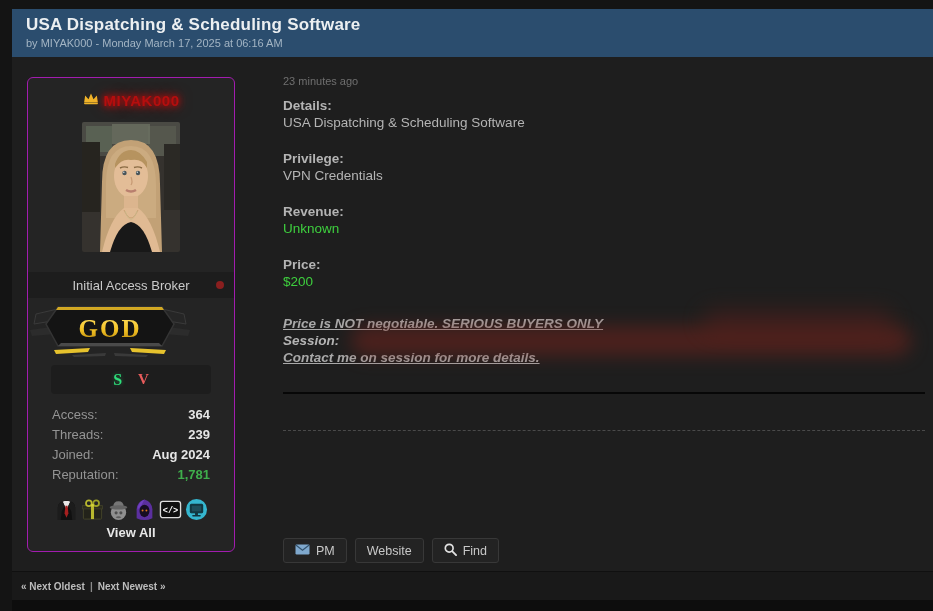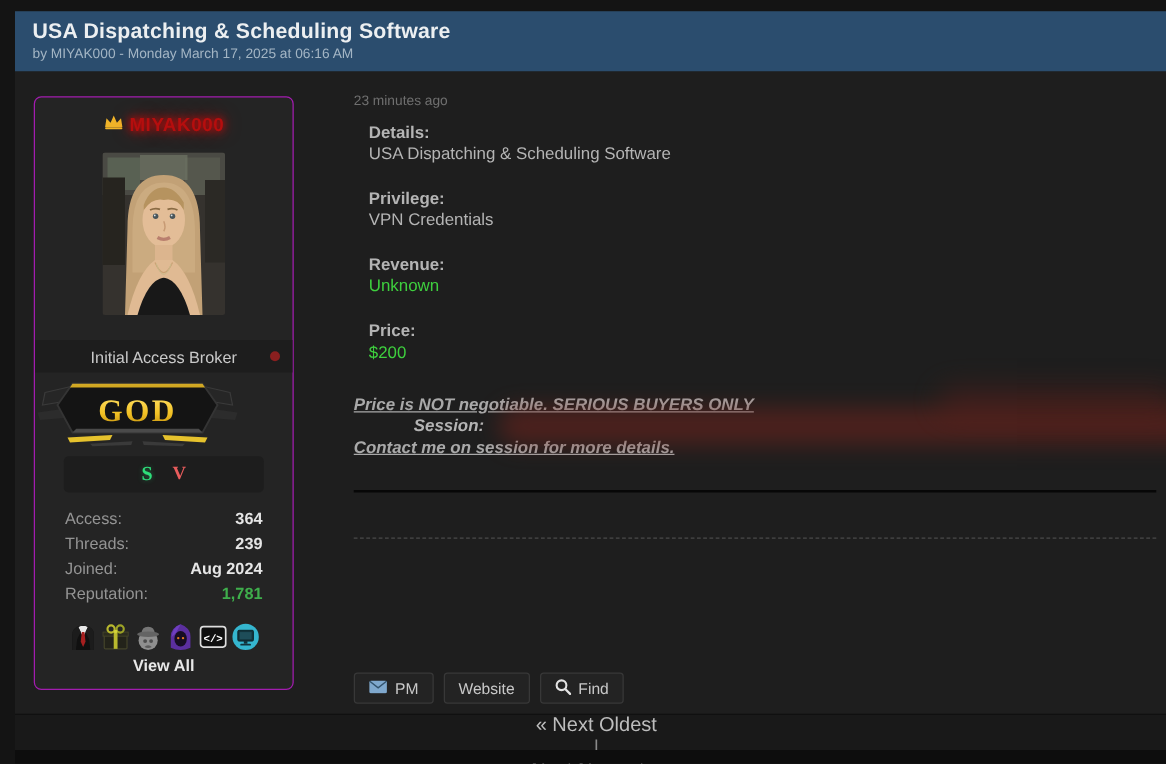--- a/index.html
+++ b/index.html
@@ -69,26 +69,26 @@
   .stat-value { color:#e6e6e6; font-size:13px; font-weight:bold; }
   .stat-value.green { color:#3fae4c; }
   .badges-row { margin-top:14px; display:flex; justify-content:center; align-items:center; gap:3px; }
   .badges-row svg { display:block; cursor:pointer; }
   .view-all { margin-top:4px; text-align:center; color:#e8e8e8; font-size:13px; font-weight:bold; cursor:pointer; }
 
   
   .main-col { flex:1 1 auto; margin-left:48px; margin-top:18px; padding-right:8px; position:relative; }
   .timestamp { color:#6f6f6f; font-size:11px; }
   .post-body { margin-top:10px; font-size:13.5px; line-height:17px; color:#b4b4b4; }
-  .field { margin-bottom:19px;margin-left:12px; }
+  .field { margin-bottom:19px; }
   .field-label { font-weight:bold; color:#b4b4b4; }
   .green-val { color:#3ecf3e; }
   .notice-block { margin-top:25px; position:relative;font-style:italic; }
   .u-bold { font-weight:bold; text-decoration:underline; color:#a9a9a9; }
-  .session-line { position:relative; font-weight:bold; color:#b4b4b4;margin-left:48px; }
+  .session-line { position:relative; font-weight:bold; color:#b4b4b4; }
   .redact-blur {
     position:absolute; left:68px; top:-6px; width:560px; height:30px;
     background:#7a241c; opacity:.5; filter:blur(9px); border-radius:16px;
     pointer-events:none;
   }
   .redact-blur2 {
     position:absolute; left:420px; top:-22px; width:190px; height:22px;
     background:#6e211a; opacity:.38; filter:blur(11px); border-radius:14px;
     pointer-events:none;
   }
@@ -100,21 +100,21 @@
     background:#232323; border:1px solid #383838; border-radius:3px;
     color:#c8c8c8; font-size:12.5px; padding:4px 11px; height:25px;
     cursor:pointer;
   }
 
   
   .footer-bar {
     position:absolute; left:12px; right:0; bottom:11px; height:29px;
     background:#191919; border-top:1px solid #101010;
     display:flex; align-items:center; padding-left:9px;
-    font-size:16px; font-weight:normal; color:#bdbdbd;flex-direction:column;
+    font-size:10px; font-weight:bold; color:#bdbdbd;
   }
   .footer-bar a { color:#bdbdbd; text-decoration:none; cursor:pointer; }
   .footer-sep { margin:0 5px; color:#8a8a8a; }
   .bottom-strip { position:absolute; left:12px; right:0; bottom:0; height:11px; background:#0d0d0d; }
 </style>
 </head>
 <body>
 
 <div class="page">
 

